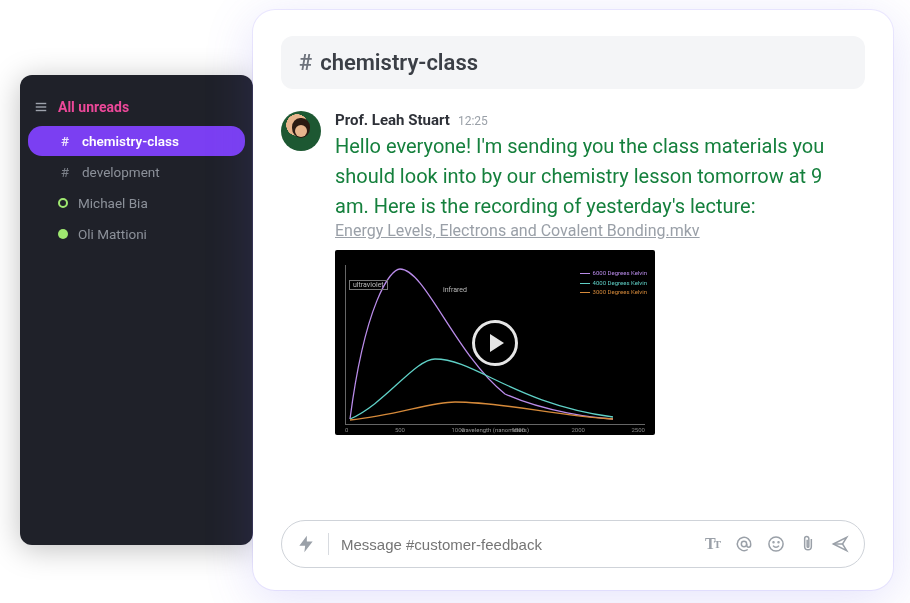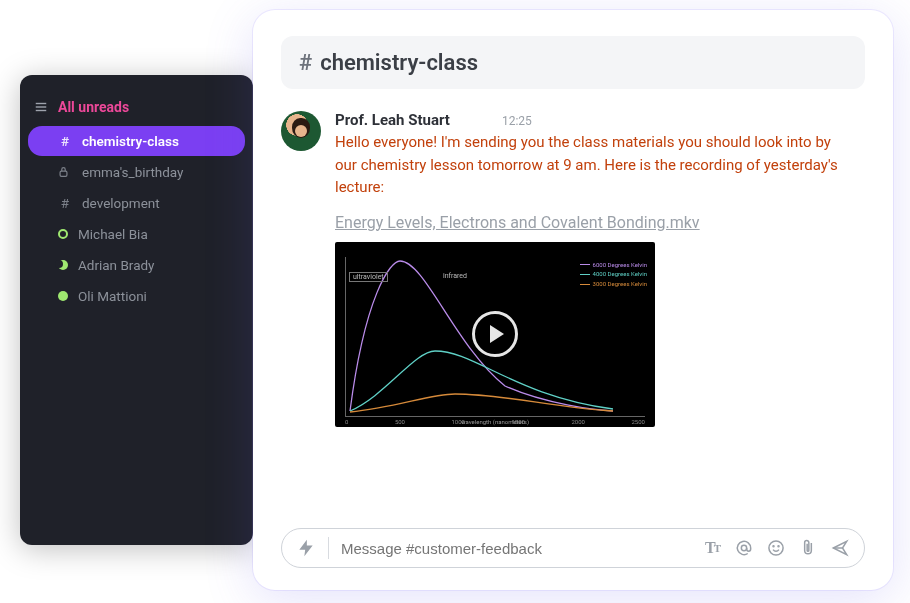--- a/index.html
+++ b/index.html
@@ -141,24 +141,24 @@
   }
   .avatar::after{
     content:"";position:absolute;left:11px;top:7px;width:18px;height:20px;border-radius:45% 45% 50% 50%;
     background:#2b1a12;
   }
   .avatar::before{
     content:"";position:absolute;left:14px;top:14px;width:12px;height:12px;border-radius:50%;
     background:#e7b58d;z-index:2;
   }
   .msg-body { flex:1; color:#2e3138; }
-  .author-line { display:flex; align-items:baseline; gap:24px; margin-bottom:2px;}
+  .author-line { display:flex; align-items:baseline; gap:8px; margin-bottom:2px;}
   .author { font-weight:700; font-size:15px; color:#2e3138; }
-  .time { font-size:12px; color:#9aa0a8;margin-left:28px; }
-  .msg-text { font-size:15px; line-height:1.5; color:#c2410c; margin-bottom:14px; max-width: 520px;}
+  .time { font-size:12px; color:#9aa0a8; }
+  .msg-text { font-size:20px; line-height:1.5; color:#15803d; max-width: 520px;}
   .attachment-name { font-size:16px; color:#9aa0a8; margin-bottom:10px;text-decoration:underline; }
 
   .video-thumb {
     width: 320px; height: 185px;
     background:#000;
     border-radius:2px;
     position:relative;
     overflow:hidden;
   }
   .spectrum {
@@ -207,21 +207,21 @@
   .vt-xlabel{
     position:absolute;bottom:2px;left:0;right:0;text-align:center;font-size:6px;color:#999;
   }
   .vt-ticks{position:absolute;bottom:2px;left:10px;right:10px;display:flex;justify-content:space-between;font-size:6px;color:#888;}
 
   
   .composer {
     margin-top: 14px;
     border: 1.5px solid #cfd3d9;
     border-radius: 24px;
-    height: 40px;
+    height: 48px;
     display:flex;
     align-items:center;
     padding: 0 14px;
     gap: 12px;
     color:#9aa0a8;
     background:#fff;
   }
   .composer .divider {
     width:1px; height:22px; background:#d8dbe0;
   }
@@ -247,41 +247,28 @@
     </span>
     <span>All unreads</span>
   </div>
 
 
   <div class="sb-item active">
     <span class="ch-icon">#</span>
     <span>chemistry-class</span>
   </div>
   <div class="sb-item">
-    <span class="ch-icon">
-      <svg viewBox="0 0 12 14" width="11" height="12" fill="none" stroke="currentColor" stroke-width="1.4">
-          <rect x="2" y="6" width="8" height="6" rx="1.5"></rect>
-          <path d="M4 6V4a2 2 0 0 1 4 0v2"></path>
-        </svg>
-    </span>
-    <span>emma's_birthday</span>
-  </div>
-  <div class="sb-item">
     <span class="ch-icon">#</span>
     <span>development</span>
   </div>
 
 
   <div class="sb-item">
     <span class="presence online-ring"></span>
     <span>Michael Bia</span>
-  </div>
-  <div class="sb-item">
-    <span class="moon"></span>
-    <span>Adrian Brady</span>
   </div>
   <div class="sb-item">
     <span class="presence online"></span>
     <span>Oli Mattioni</span>
   </div>
 </div>
 
 <div class="panel">
 
   <div class="channel-title-bar">
@@ -302,21 +289,21 @@
       <div class="video-thumb">
         <div class="vt-axis-y"></div>
         <div class="vt-axis-x"></div>
         <div class="spectrum"></div>
         <svg class="curve" viewBox="0 0 270 162" preserveAspectRatio="none">
           <path d="M5,155 C20,40 45,5 55,5 C80,5 110,90 160,130 C200,148 250,154 268,155" stroke="#b98be9" stroke-width="1.3" fill="none"></path>
           <path d="M5,155 C40,140 70,95 90,95 C130,95 170,140 268,153" stroke="#5fd0c6" stroke-width="1.3" fill="none"></path>
           <path d="M5,156 C50,152 85,138 110,138 C160,138 210,152 268,155" stroke="#d68a3a" stroke-width="1.3" fill="none"></path>
         </svg>
         <div class="vt-label" style="left:14px;top:30px;border:1px solid #777;padding:0 3px;">ultraviolet</div>
-        <div class="vt-label" style="left:108px;top:30px;">infrared</div>
+        <div class="vt-label" style="left:108px;top:36px;">infrared</div>
         <div class="vt-legend">
           <div class="l1">6000 Degrees Kelvin</div>
           <div class="l2">4000 Degrees Kelvin</div>
           <div class="l3">3000 Degrees Kelvin</div>
         </div>
         <div class="vt-ticks">
           <span>0</span>
           <span>500</span>
           <span>1000</span>
           <span>1500</span>

